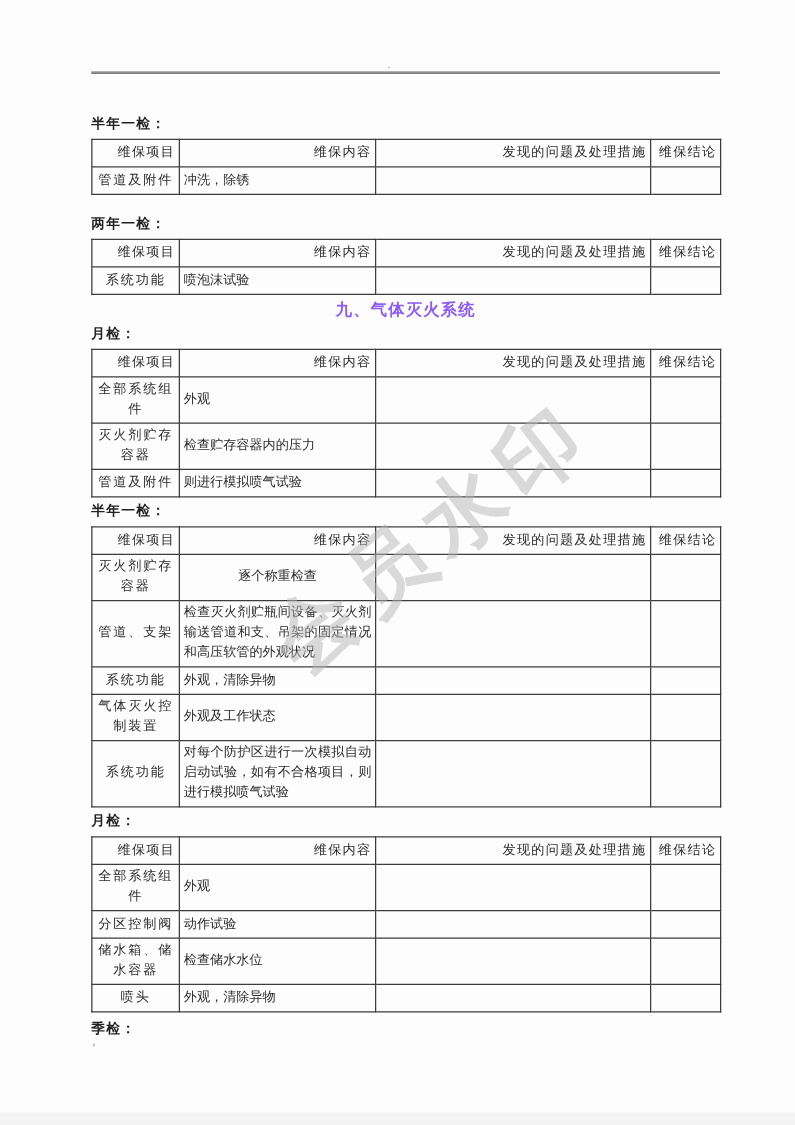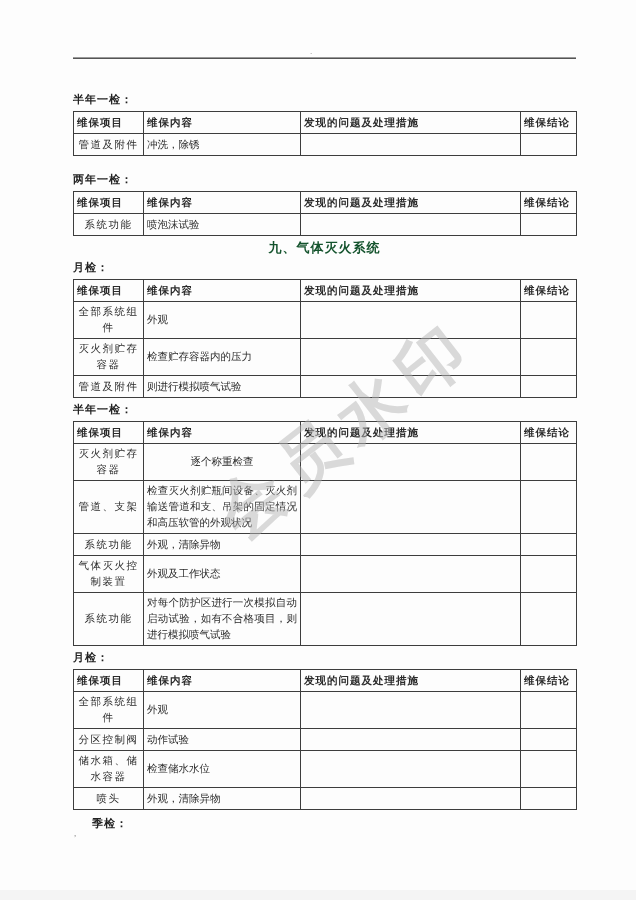--- a/index.html
+++ b/index.html
@@ -77,44 +77,44 @@
     line-height: 14px;
     letter-spacing: 1px;
     color: #222222;
   }
   .sec-title {
     text-align: center;
     font-size: 13px;
     font-weight: bold;
     line-height: 16px;
     letter-spacing: 1px;
-    color: #14532d;
+    color: #8b5cf6;
   }
   .mt2 { margin-top: 16px; font-family: Liberation Serif, serif; }
   .mt4 { margin-top: 4px; }
   .mt5 { margin-top: 5px; }
-  .mt6 { margin-top: 6px; margin-left: 19px; }
+  .mt6 { margin-top: 6px; }
   table.mtable {
     width: 503px;
     border-collapse: collapse;
     table-layout: fixed;
     margin-top: 5px;
     background: transparent;
   }
   table.mtable td, table.mtable th {
     border: 1px solid #3d3d3d;
     font-size: 10.5px;
     line-height: 16px;
     padding: 2px 3px;
     vertical-align: middle;
     overflow: hidden;
   }
   table.mtable th {
-    font-weight: bold;
-    text-align: left;
+    font-weight: normal;
+    text-align: right;
     color: #2a2a2a;
     letter-spacing: 1px;
   }
   col.c1 { width: 70px; }
   col.c2 { width: 157px; }
   col.c3 { width: 220px; }
   col.c4 { width: 56px; }
   td.item { letter-spacing: 1.5px; text-align: center; }
   td.content { text-align: left; text-align: justify; }
   td.content.center { text-align: center; margin-top: 18px; }

